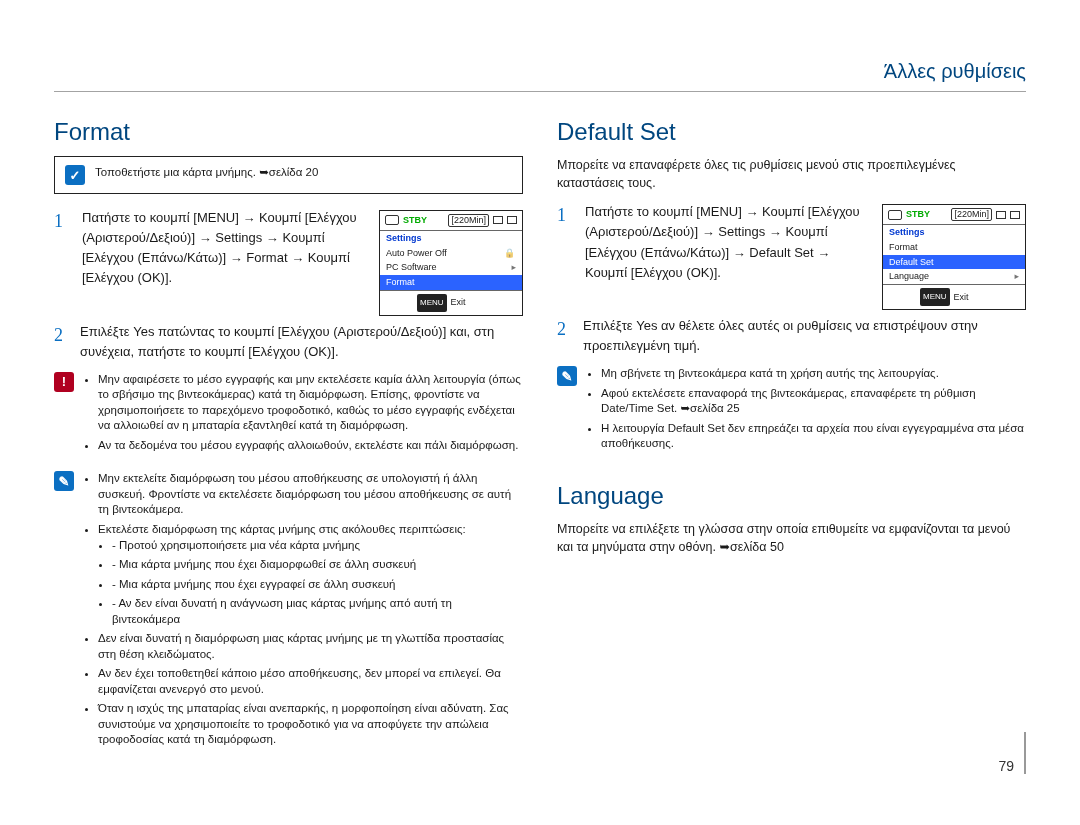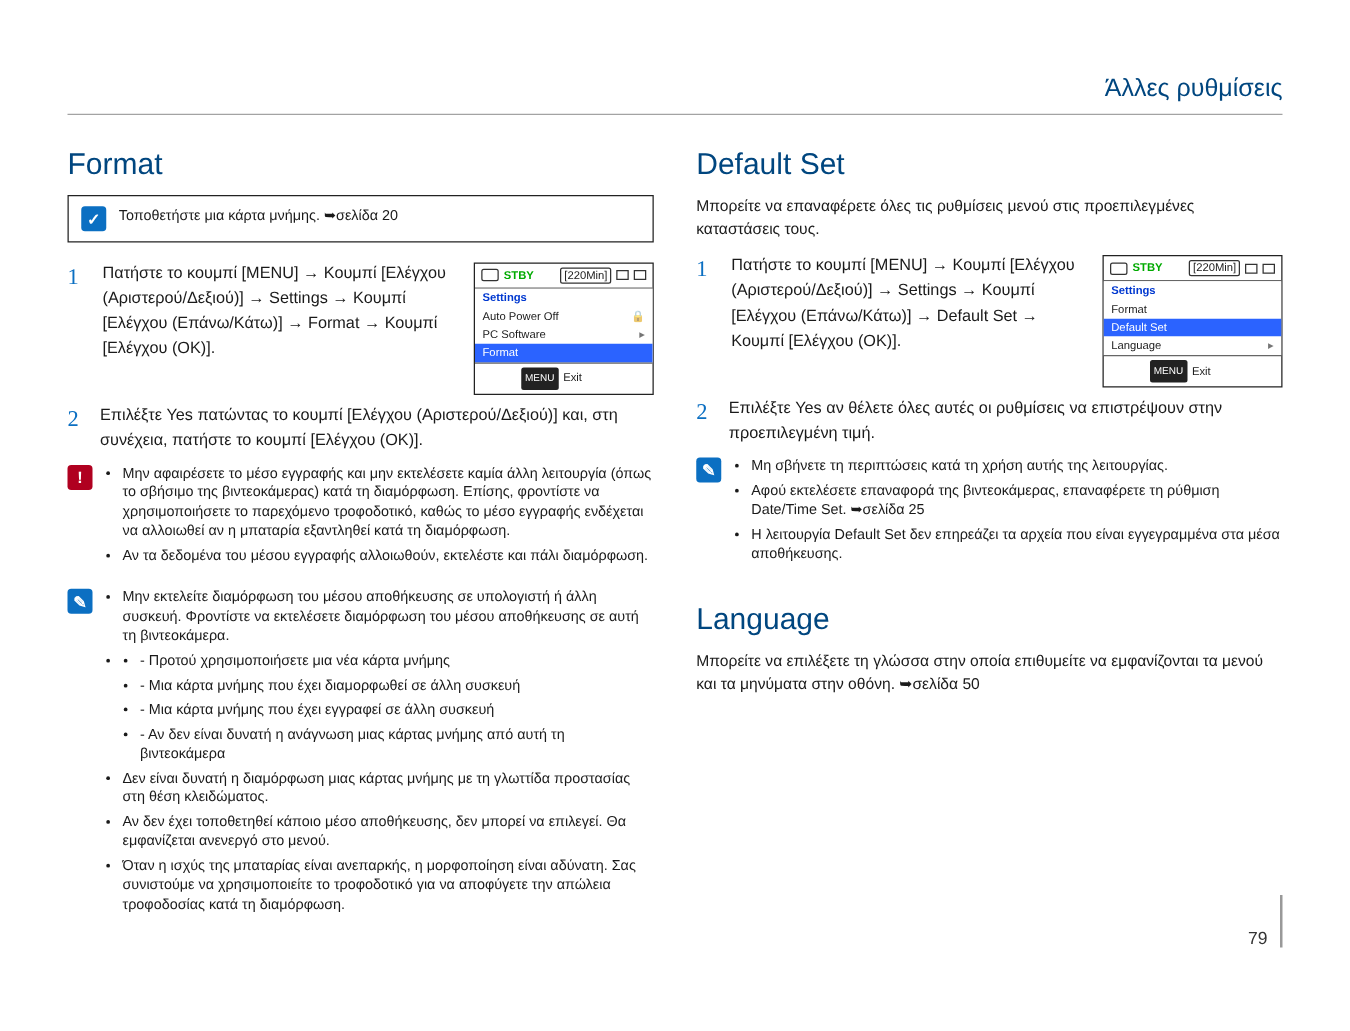--- a/index.html
+++ b/index.html
@@ -177,20 +177,21 @@
           <li>Μην αφαιρέσετε το μέσο εγγραφής και μην εκτελέσετε καμία άλλη λειτουργία (όπως το σβήσιμο της βιντεοκάμερας) κατά τη διαμόρφωση. Επίσης, φροντίστε να χρησιμοποιήσετε το παρεχόμενο τροφοδοτικό, καθώς το μέσο εγγραφής ενδέχεται να αλλοιωθεί αν η μπαταρία εξαντληθεί κατά τη διαμόρφωση.</li>
           <li>Αν τα δεδομένα του μέσου εγγραφής αλλοιωθούν, εκτελέστε και πάλι διαμόρφωση.</li>
         </ul>
       </div>
 
       <div class="note-frameless">
         <div class="icon-sq icon-blue">✎</div>
         <ul>
           <li>Μην εκτελείτε διαμόρφωση του μέσου αποθήκευσης σε υπολογιστή ή άλλη συσκευή. Φροντίστε να εκτελέσετε διαμόρφωση του μέσου αποθήκευσης σε αυτή τη βιντεοκάμερα.</li>
           <li>
+            <span>Εκτελέστε διαμόρφωση της κάρτας μνήμης στις ακόλουθες περιπτώσεις:</span>
             <ul class="sublist">
               <li>Προτού χρησιμοποιήσετε μια νέα κάρτα μνήμης</li>
               <li>Μια κάρτα μνήμης που έχει διαμορφωθεί σε άλλη συσκευή</li>
               <li>Μια κάρτα μνήμης που έχει εγγραφεί σε άλλη συσκευή</li>
               <li>Αν δεν είναι δυνατή η ανάγνωση μιας κάρτας μνήμης από αυτή τη βιντεοκάμερα</li>
             </ul>
           </li>
           <li>Δεν είναι δυνατή η διαμόρφωση μιας κάρτας μνήμης με τη γλωττίδα προστασίας στη θέση κλειδώματος.</li>
           <li>Αν δεν έχει τοποθετηθεί κάποιο μέσο αποθήκευσης, δεν μπορεί να επιλεγεί. Θα εμφανίζεται ανενεργό στο μενού.</li>
           <li>Όταν η ισχύς της μπαταρίας είναι ανεπαρκής, η μορφοποίηση είναι αδύνατη. Σας συνιστούμε να χρησιμοποιείτε το τροφοδοτικό για να αποφύγετε την απώλεια τροφοδοσίας κατά τη διαμόρφωση.</li>
@@ -239,21 +240,21 @@
 
         <div class="step">
           <div class="stepnum">2</div>
           <div class="steptxt">Επιλέξτε Yes αν θέλετε όλες αυτές οι ρυθμίσεις να επιστρέψουν στην προεπιλεγμένη τιμή.</div>
         </div>
       </div>
 
       <div class="note-frameless">
         <div class="icon-sq icon-blue">✎</div>
         <ul>
-          <li>Μη σβήνετε τη περιπτώσεις κατά τη χρήση αυτής της λειτουργίας.</li>
+          <li>Μη σβήνετε τη βιντεοκάμερα κατά τη χρήση αυτής της λειτουργίας.</li>
           <li>Αφού εκτελέσετε επαναφορά της βιντεοκάμερας, επαναφέρετε τη ρύθμιση Date/Time Set. ➥σελίδα 25</li>
           <li>Η λειτουργία Default Set δεν επηρεάζει τα αρχεία που είναι εγγεγραμμένα στα μέσα αποθήκευσης.</li>
         </ul>
       </div>
 
       <h2 class="sec" style="margin-top:26px">Language</h2>
       <p class="intro">Μπορείτε να επιλέξετε τη γλώσσα στην οποία επιθυμείτε να εμφανίζονται τα μενού και τα μηνύματα στην οθόνη. ➥σελίδα 50</p>
     </div>
   </div>
 

